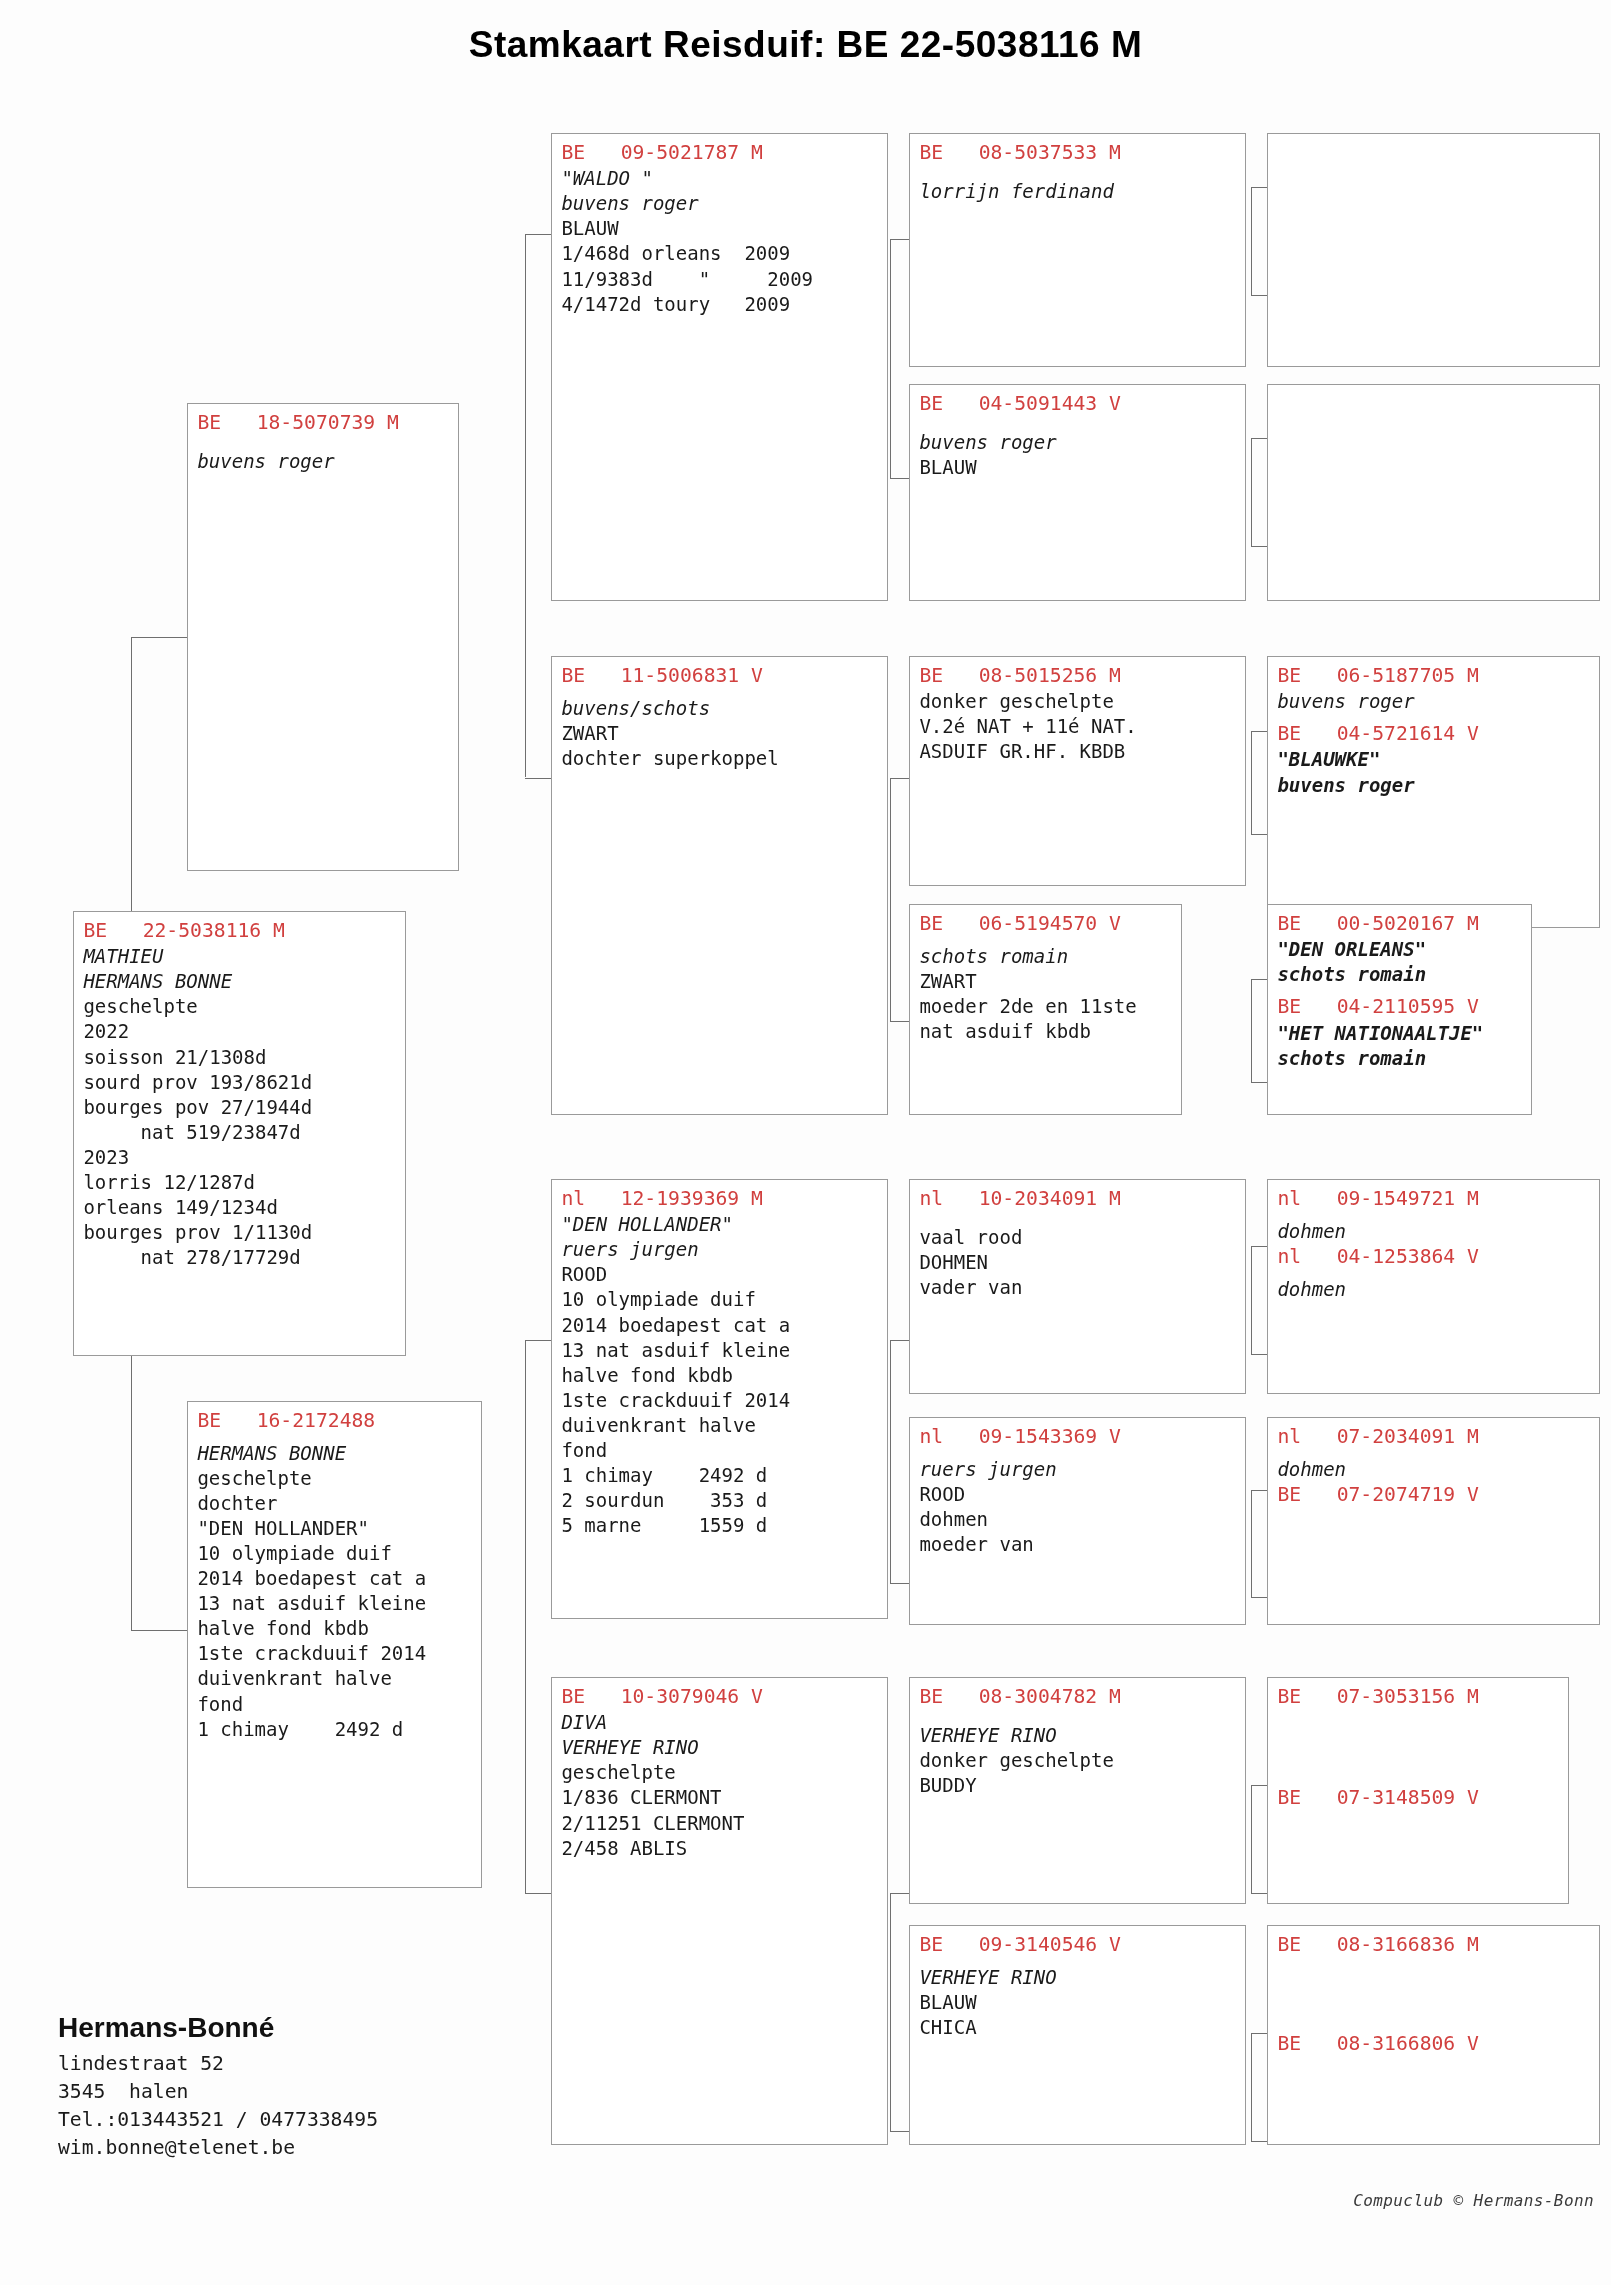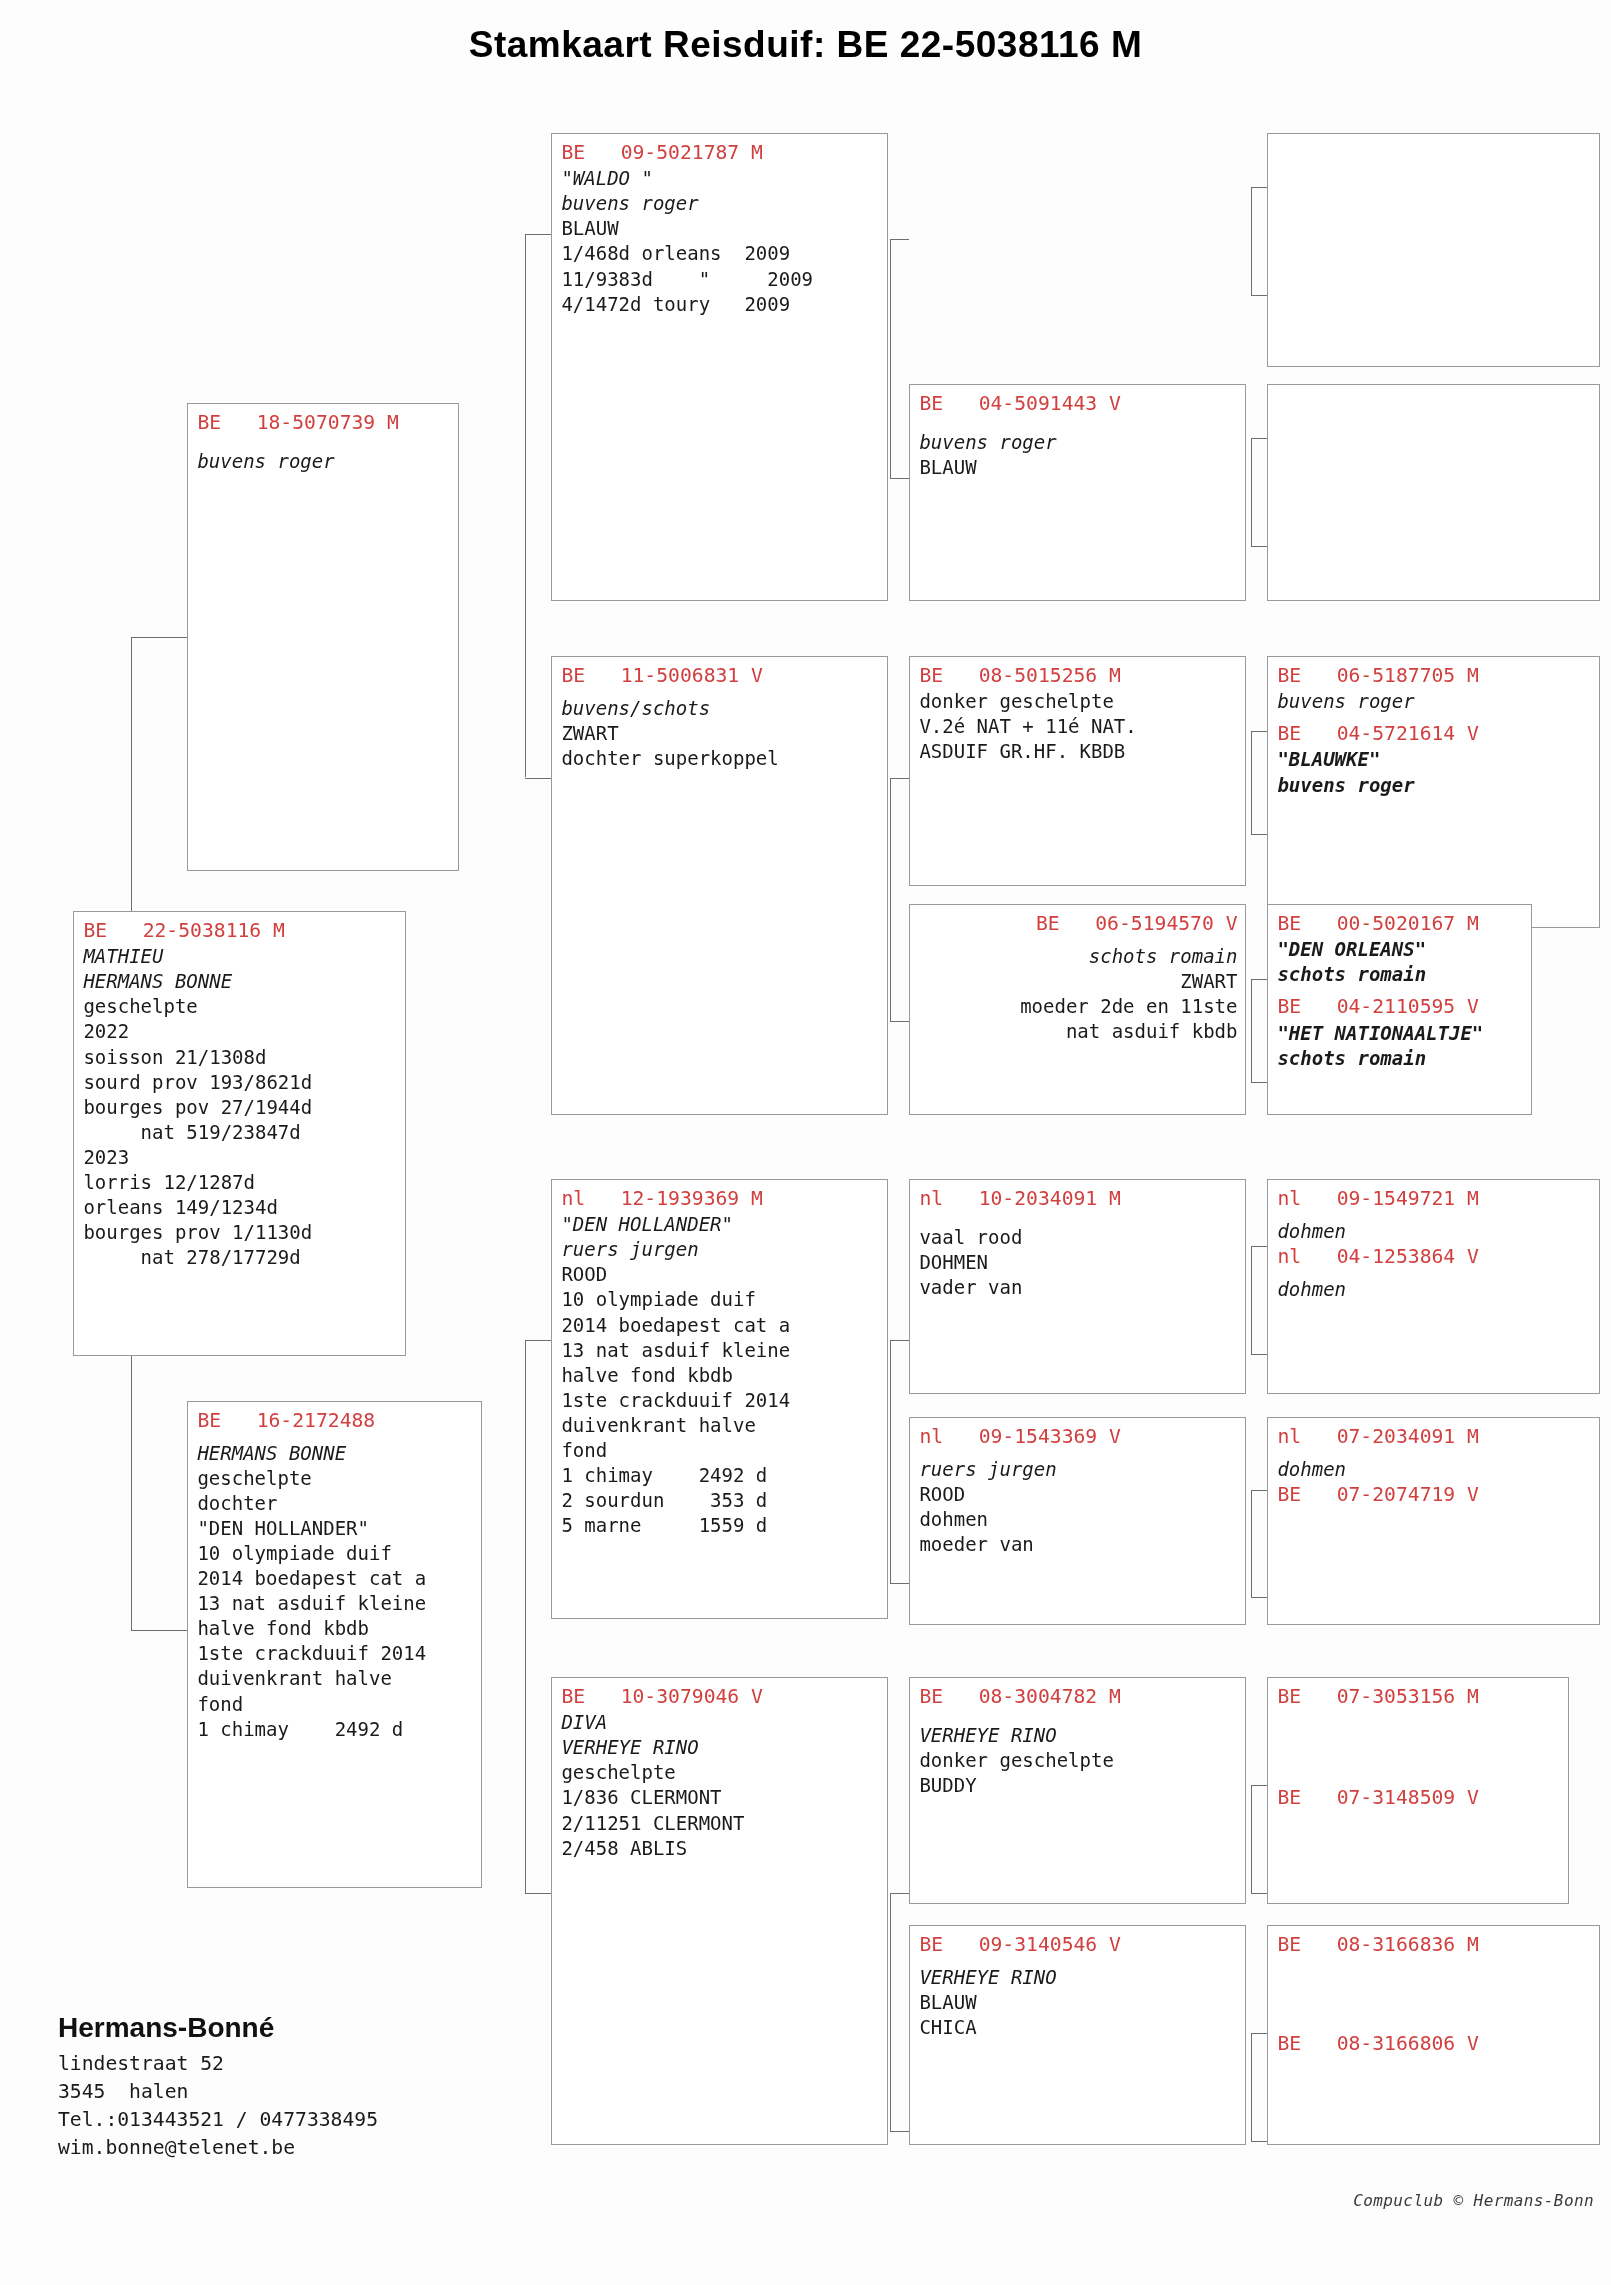--- a/index.html
+++ b/index.html
@@ -257,36 +257,42 @@
   <div class="box" style="left:551px; top:1677px; width:337px; height:468px;">
     <div class="ring">BE   10-3079046 V</div>
     <div class="ital">DIVA
 VERHEYE RINO</div>
     <div class="plain">geschelpte
 1/836 CLERMONT
 2/11251 CLERMONT
 2/458 ABLIS</div>
   </div>
 
+  <div class="box" style="left:909px; top:133px; width:337px; height:234px;">
+    <div class="ring">BE   08-5037533 M</div>
+    <div class="gap"></div>
+    <div class="ital">lorrijn ferdinand</div>
+    <div class="plain"></div>
+  </div>
 
   <div class="box" style="left:909px; top:384px; width:337px; height:217px;">
     <div class="ring">BE   04-5091443 V</div>
     <div class="gap"></div>
     <div class="ital">buvens roger</div>
     <div class="plain">BLAUW</div>
   </div>
 
   <div class="box" style="left:909px; top:656px; width:337px; height:230px;">
     <div class="ring">BE   08-5015256 M</div>
     <div class="plain">donker geschelpte
 V.2é NAT + 11é NAT.
 ASDUIF GR.HF. KBDB</div>
   </div>
 
-  <div class="box" style="left:909px; top:904px; width:337px; height:211px;text-align:right;">
+  <div class="box" style="left:909px; top:904px; width:273px; height:211px;">
     <div class="ring">BE   06-5194570 V</div>
     <div class="smallgap"></div>
     <div class="ital">schots romain</div>
     <div class="plain">ZWART
 moeder 2de en 11ste
 nat asduif kbdb</div>
   </div>
 
   <div class="box" style="left:909px; top:1179px; width:337px; height:215px;">
     <div class="ring">nl   10-2034091 M</div>

